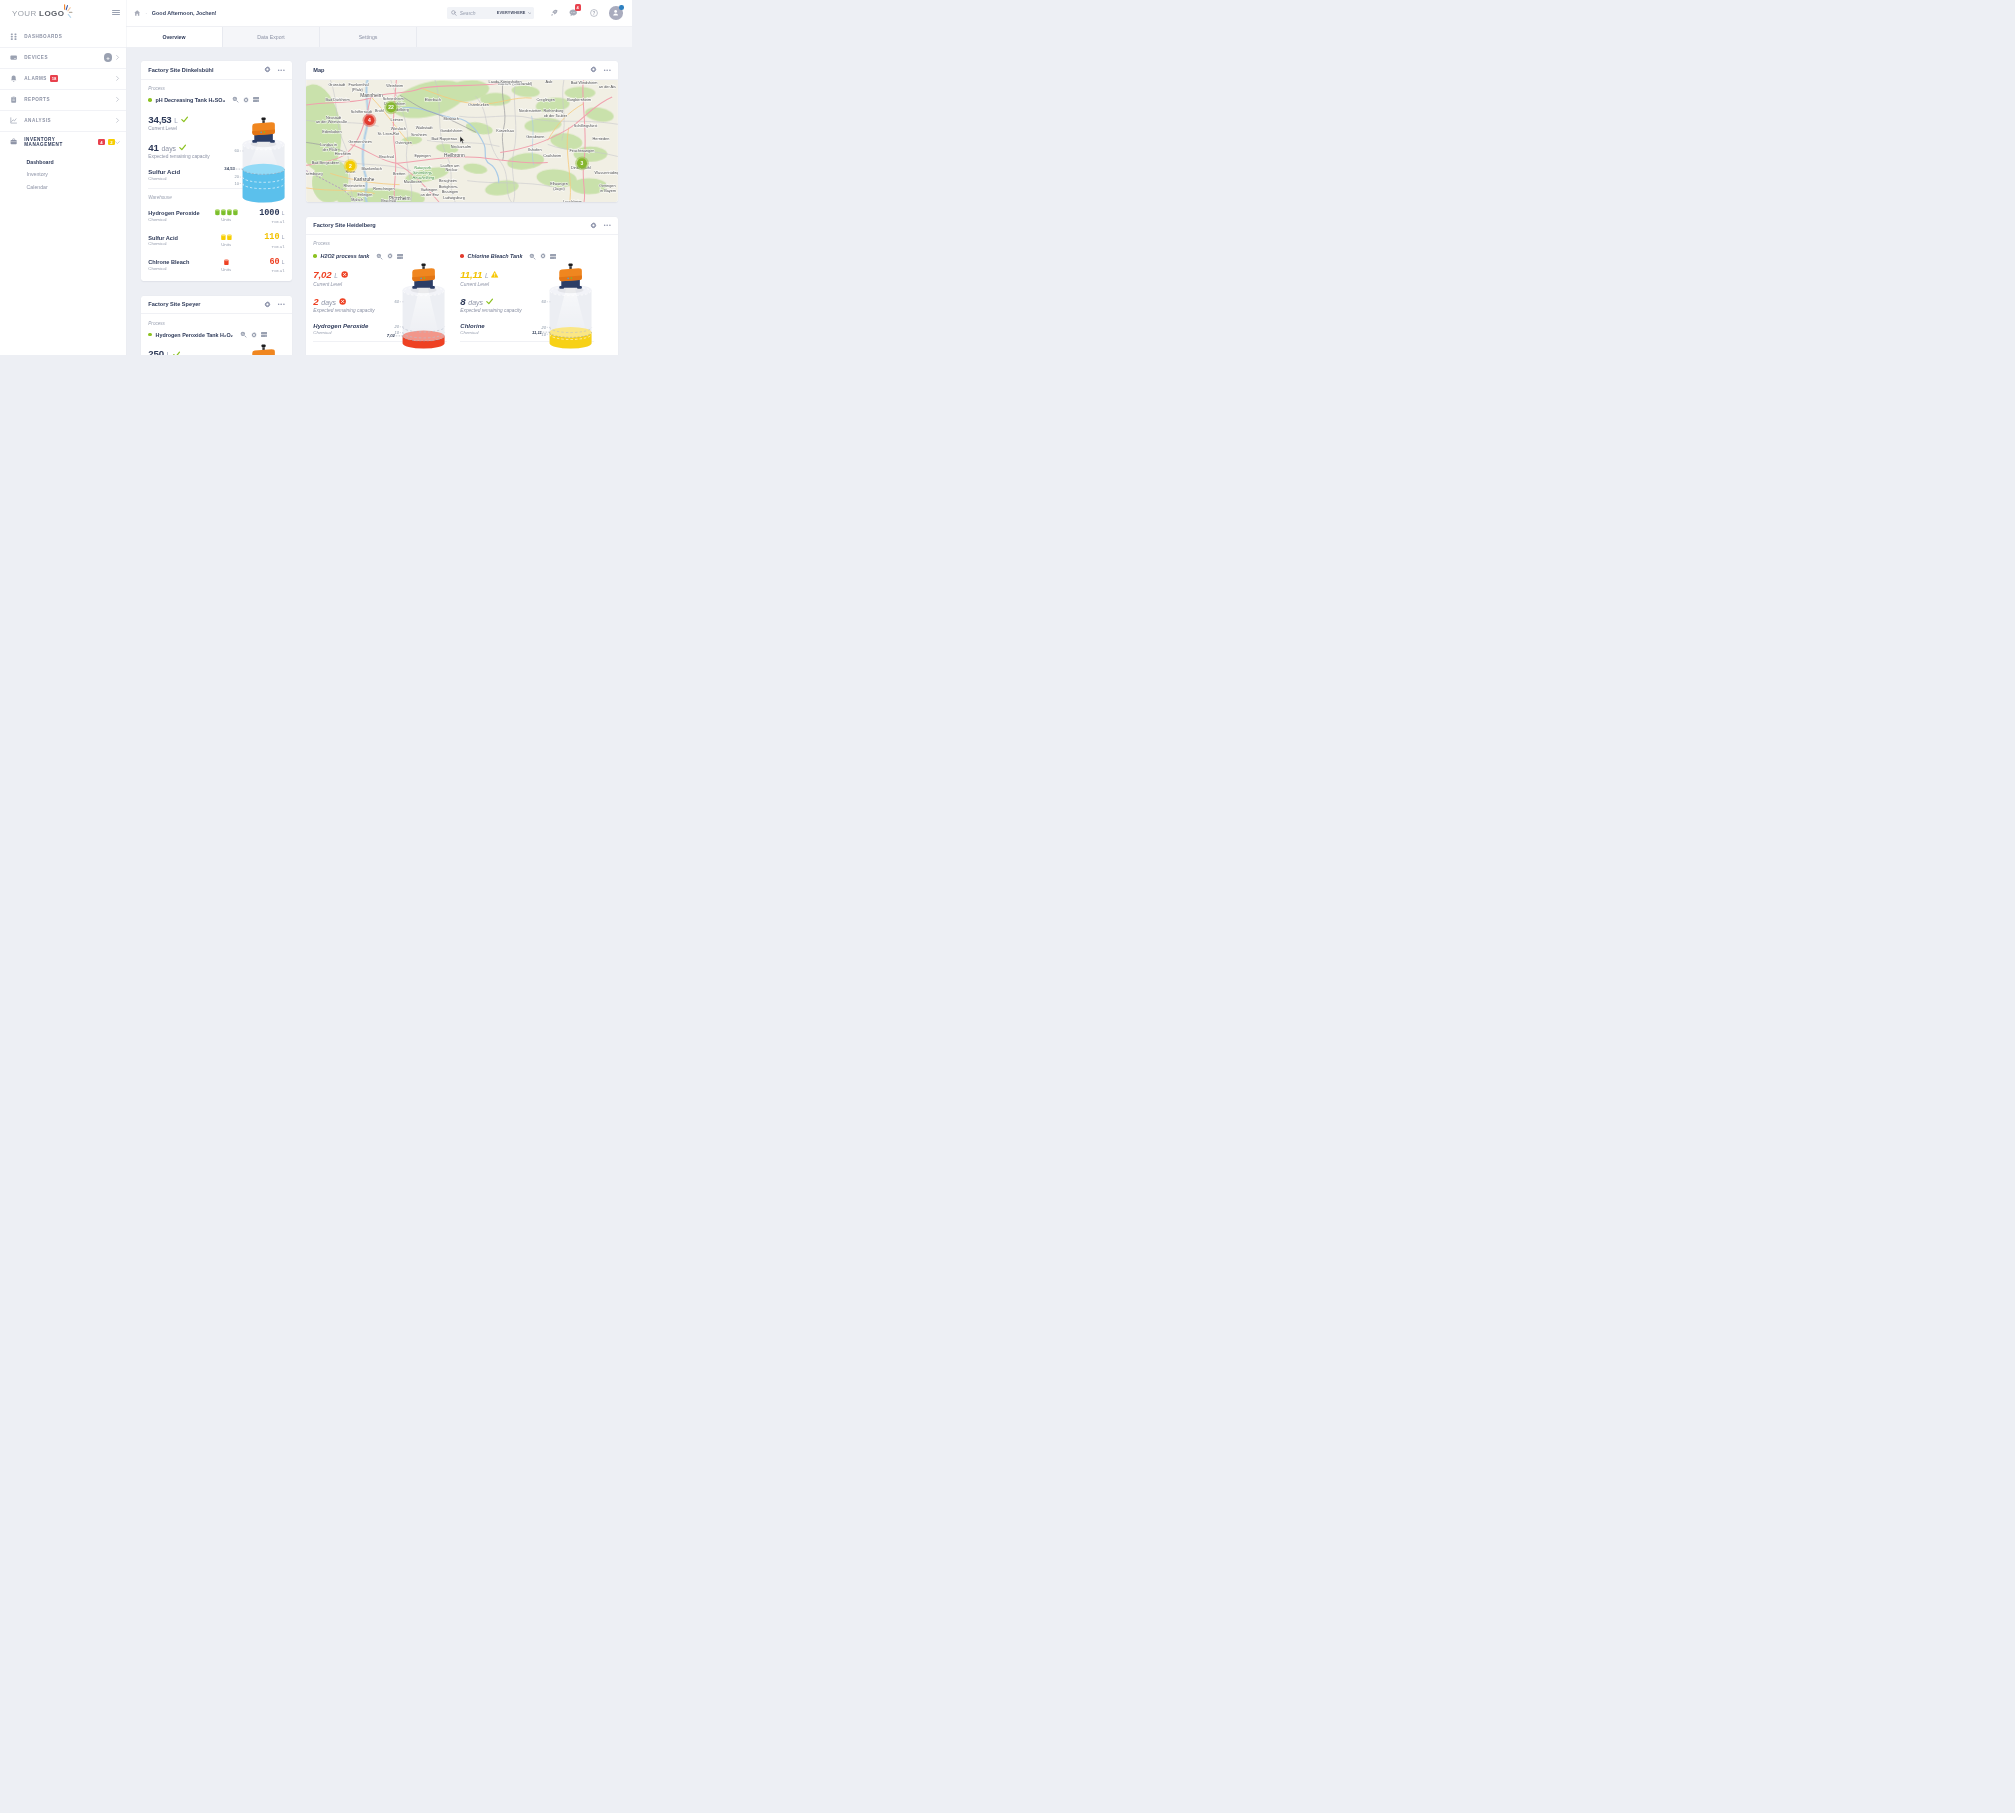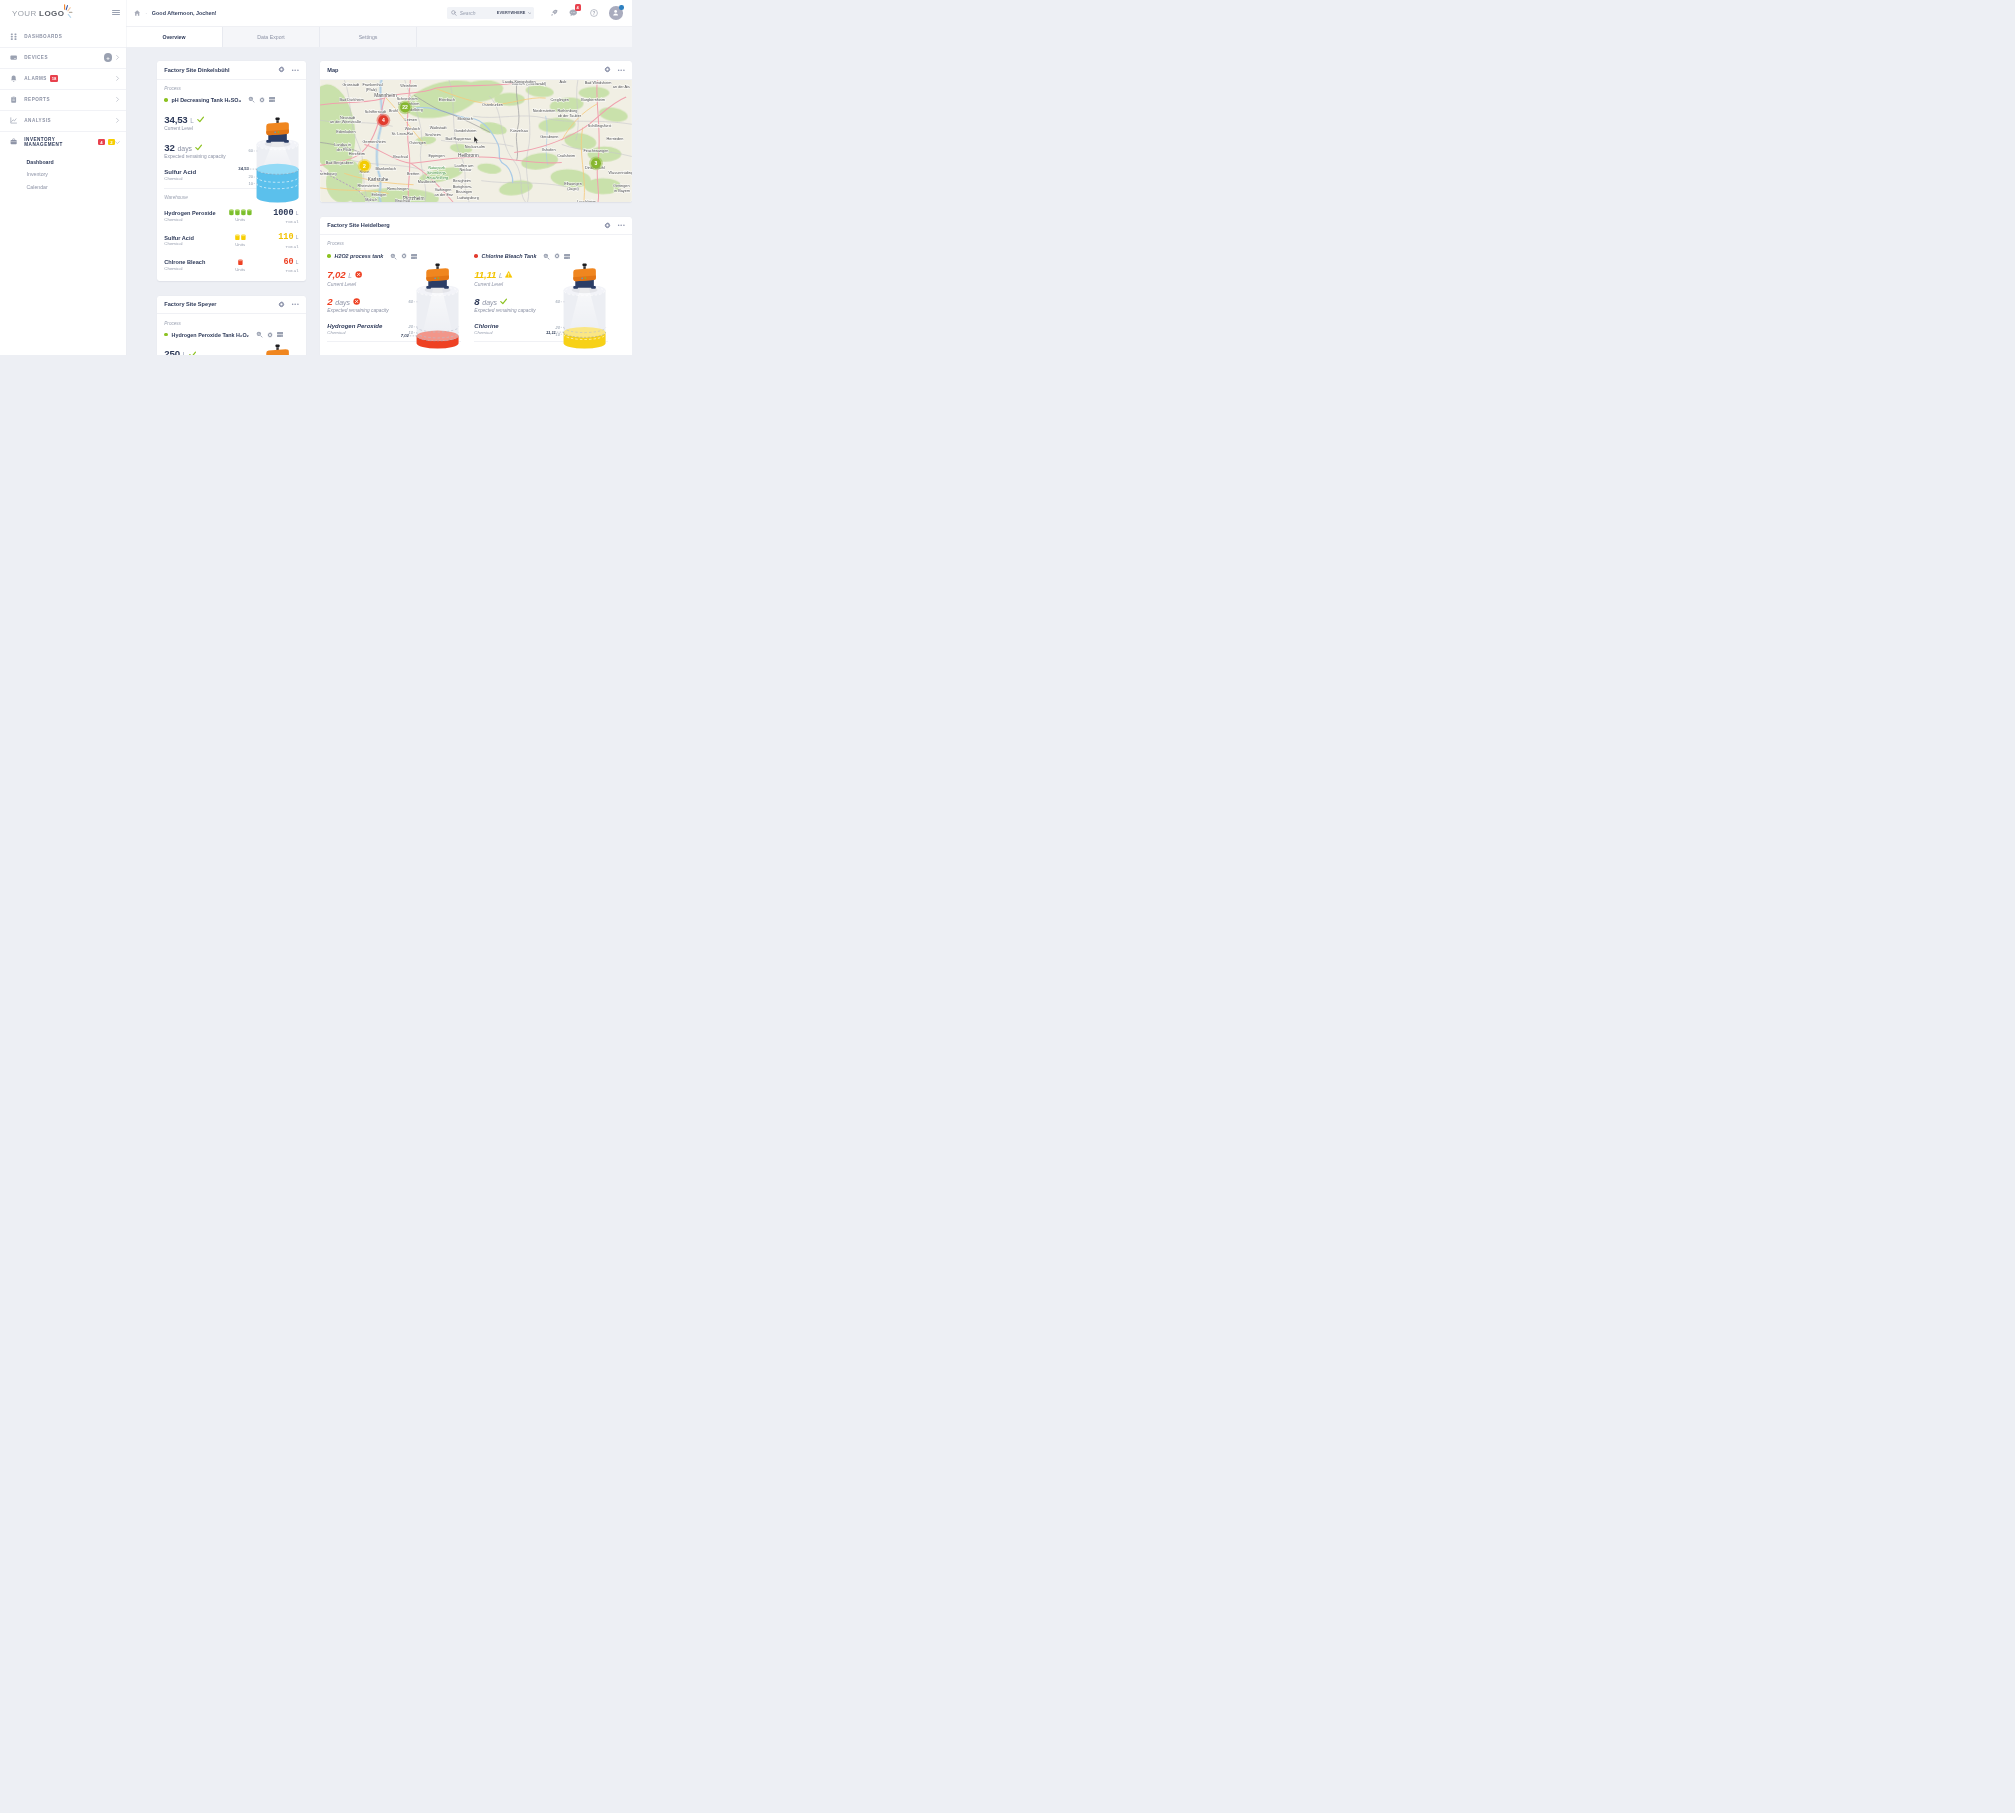--- a/index.html
+++ b/index.html
@@ -44,21 +44,21 @@
   .avatar { position:relative; width:13.7px; height:13.7px; border-radius:50%; background:#A9ACBE; display:flex; align-items:center; justify-content:center; cursor:pointer; }
   .avatar .online { position:absolute; top:-0.8px; right:-0.8px; width:4.4px; height:4.4px; border-radius:50%; background:#2E80C0; }
 
   
   .tabbar { position:absolute; left:126px; top:26.6px; width:506px; height:20px; display:flex; background:#F5F6F9; z-index:3; }
   .tab { width:97px; display:flex; align-items:center; justify-content:center; font-size:5.2px; color:#8D93A6; border-right:0.4px solid #E8EAF0; cursor:pointer; background:#F5F6F9; }
   .tab.active { background:#fff; color:#2E3A59; font-weight:700; }
 
   
   .content { position:absolute; left:126px; top:46px; width:506px; height:309px; overflow:hidden; }
-  .cols { display:flex; padding:15px 0 0 31px; gap:14px; }
+  .cols { display:flex; padding:15px 0 0 15px; gap:14px; }
   .col-left { width:151px; display:flex; flex-direction:column; gap:15px; }
   .col-right { width:312px; display:flex; flex-direction:column; gap:15px; }
   .card { background:#fff; border-radius:2.4px; box-shadow:0 0.4px 1.2px rgba(40,50,80,.07); }
   .card-head { height:18.5px; display:flex; align-items:center; padding:0 6.4px 0 7.3px; border-bottom:0.4px solid #F0F1F5; }
   .card-title { font-size:5.6px; font-weight:700; color:#2E3A59; }
   .card-actions { margin-left:auto; display:flex; align-items:center; gap:6.4px; }
   .icon-btn { background:none; border:none; cursor:pointer; color:#8F95AC; display:flex; align-items:center; }
   .ellipsis { letter-spacing:0.8px; color:#8F95AC; font-size:5.2px; font-weight:700; }
 
   .section-label { font-style:italic; font-size:4.6px; color:#9AA1B1; }
@@ -333,21 +333,21 @@
             <span class="metric-unit">L</span>
             <span class="status-slot">
                 <svg width="7.3" height="6.9" viewBox="0 0 18 17">
                   <polyline points="2,9 7,14 16,3" fill="none" stroke="#8CC220" stroke-width="3" stroke-linecap="round" stroke-linejoin="round"></polyline>
                 </svg>
               </span>
           </div>
           <div class="metric-label">Current Level</div>
 
           <div class="metric st-ok">
-            <span class="metric-num">32</span>
+            <span class="metric-num">41</span>
             <span class="metric-unit days">days</span>
             <span class="status-slot">
                 <svg width="7.3" height="6.9" viewBox="0 0 18 17">
                   <polyline points="2,9 7,14 16,3" fill="none" stroke="#8CC220" stroke-width="3" stroke-linecap="round" stroke-linejoin="round"></polyline>
                 </svg>
               </span>
           </div>
           <div class="metric-label">Expected remaining capacity</div>
 
           <div class="chem-name">Sulfur Acid</div>

